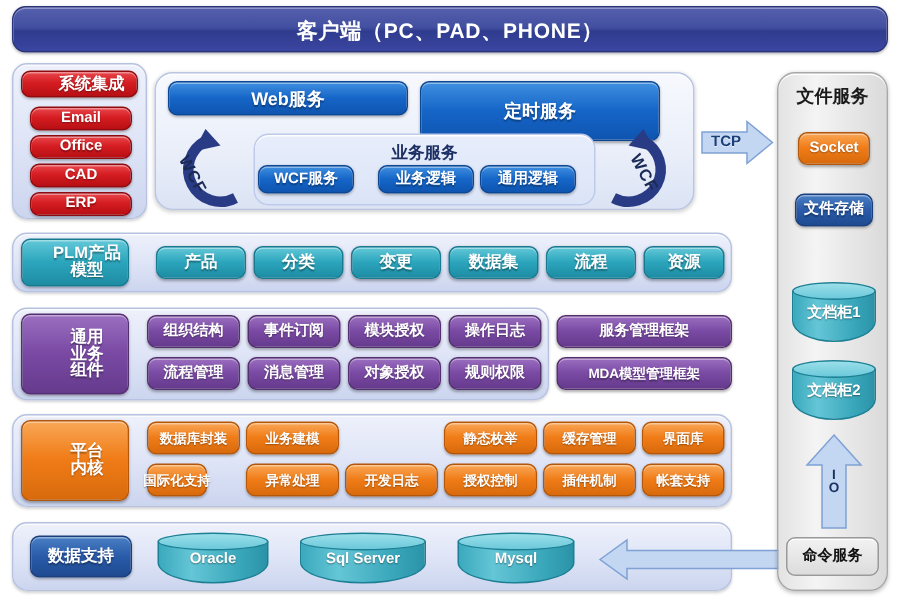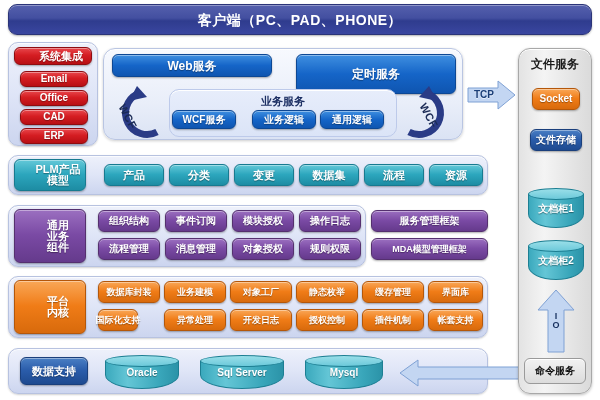--- a/index.html
+++ b/index.html
@@ -155,21 +155,21 @@
   </div>
   <div class="box red" style="left:20px; top:128px; width:68px; height:16px;">
     <span class="lbl">ERP</span>
   </div>
 
   <div class="svc-frame" style="left:103px; top:48px; width:360px; height:92px;"></div>
 
   <div class="box brightblue" style="left:112px; top:54px; width:160px; height:23px; font-size:12px;">
     <span class="lbl">Web服务</span>
   </div>
-  <div class="box brightblue" style="left:296px; top:54px; width:160px; height:40px; font-size:12px;">
+  <div class="box brightblue" style="left:280px; top:54px; width:160px; height:40px; font-size:12px;">
     <span class="lbl">定时服务</span>
   </div>
 
   <div class="svc-inner" style="left:169px; top:89px; width:228px; height:48px;">
     <div class="svc-inner-title">业务服务</div>
   </div>
   <div class="box brightblue" style="left:172px; top:110px; width:64px; height:19px;">
     <span class="lbl">WCF服务</span>
   </div>
   <div class="box brightblue" style="left:252px; top:110px; width:64px; height:19px;text-align:right;">
@@ -265,23 +265,20 @@
     <span class="lbl">平台</span>
     <span class="lbl">内核</span>
   </div>
 
   <div class="box orange" style="left:98px; top:281px; width:62px; height:22px; font-size:9px;">
     <span class="lbl">数据库封装</span>
   </div>
   <div class="box orange" style="left:164px; top:281px; width:62px; height:22px; font-size:9px;">
     <span class="lbl">业务建模</span>
   </div>
-  <div class="box orange" style="left:230px; top:281px; width:62px; height:22px; font-size:9px;">
-    <span class="lbl">对象工厂</span>
-  </div>
   <div class="box orange" style="left:296px; top:281px; width:62px; height:22px; font-size:9px;">
     <span class="lbl">静态枚举</span>
   </div>
   <div class="box orange" style="left:362px; top:281px; width:62px; height:22px; font-size:9px;">
     <span class="lbl">缓存管理</span>
   </div>
   <div class="box orange" style="left:428px; top:281px; width:55px; height:22px; font-size:9px;">
     <span class="lbl">界面库</span>
   </div>
 

